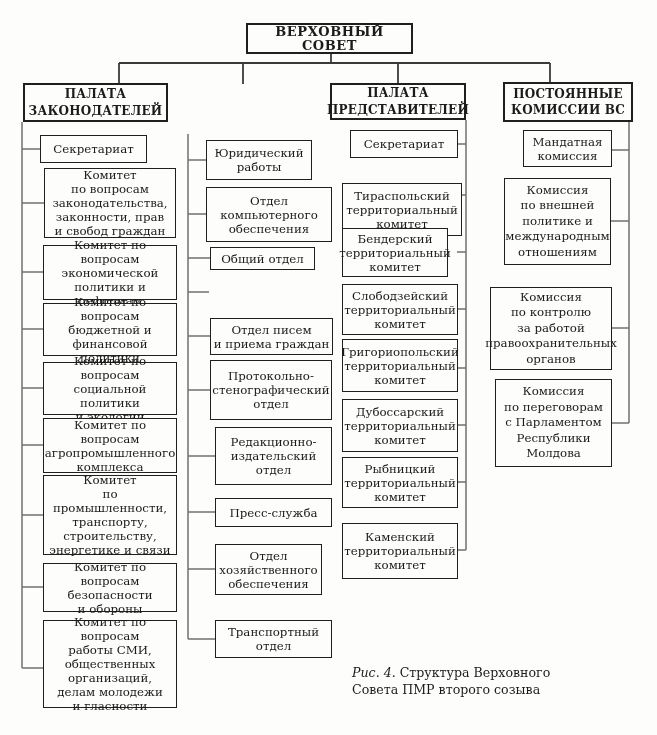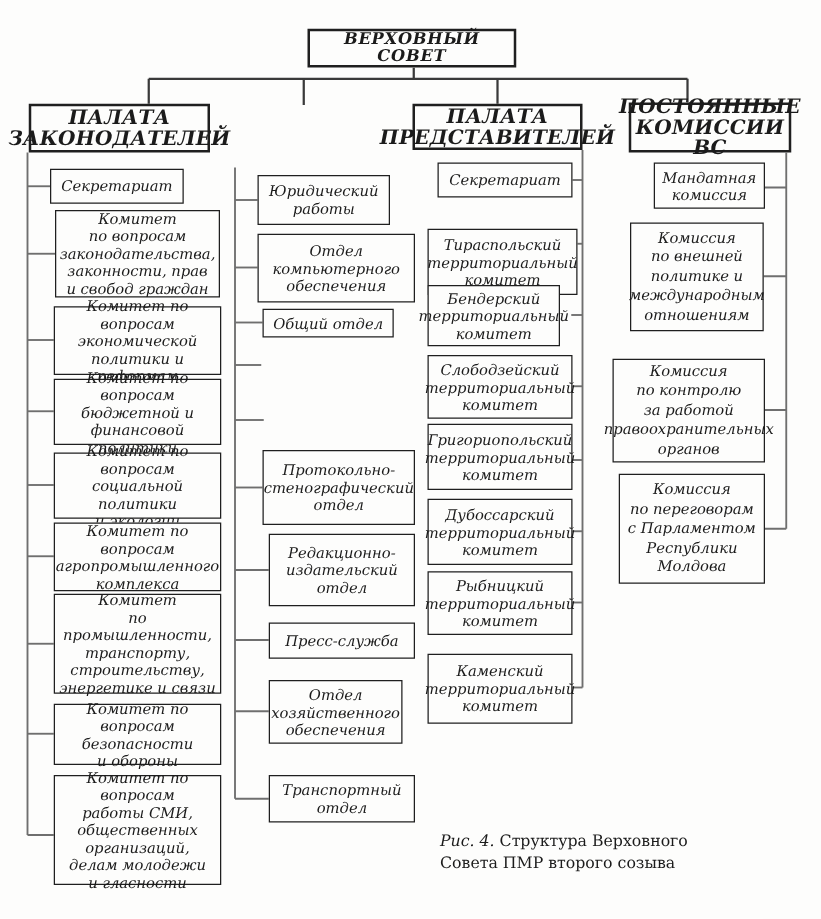--- a/index.html
+++ b/index.html
@@ -1,22 +1,22 @@
 <!DOCTYPE html>
 <html><head>
 <meta charset="utf-8">
 <style>
   html,body{margin:0;padding:0;background:#ffffff;}
   #page{position:relative;width:657px;height:735px;background:#fdfdfc;overflow:hidden;
         font-family:"DejaVu Serif","Liberation Serif",serif;color:#1b1b1b;}
   #wires{position:absolute;left:0;top:0;width:657px;height:735px;pointer-events:none;}
   .box{position:absolute;box-sizing:border-box;border:1.5px solid #1f1f1f;background:#fdfdfc;
        display:flex;align-items:center;justify-content:center;text-align:center;
-       white-space:pre-line;font-size:11.8px;line-height:14px;font-style:italic;}
-  .hdr{border-width:2px;font-weight:bold;font-size:16px;line-height:16.5px;letter-spacing:.2px;}
+       white-space:pre-line;font-size:11.8px;line-height:14px;}
+  .hdr{border-width:2px;font-weight:bold;font-size:12px;line-height:16.5px;letter-spacing:.2px;}
   .root{border-width:2px;font-weight:bold;font-size:13px;letter-spacing:.6px;}
   .lh16{line-height:15.5px;}
   .caption{position:absolute;left:352px;top:664px;width:268px;text-align:left;
            font-size:12.6px;line-height:17px;}
   .caption .fig{font-style:italic;margin-right:4px;}
   .caption .txt{white-space:pre-line;}
 </style>
 </head>
 <body>
 
@@ -122,20 +122,22 @@
 организаций,
 делам молодежи
 и гласности</div>
 
   <div class="box" style="left:206px;top:140px;width:106px;height:40px">Юридический
 работы</div>
   <div class="box" style="left:206px;top:187px;width:126px;height:55px">Отдел
 компьютерного
 обеспечения</div>
   <div class="box" style="left:210px;top:247px;width:105px;height:23px">Общий отдел</div>
+  <div class="box" style="left:210px;top:318px;width:123px;height:37px">Отдел писем
+и приема граждан</div>
   <div class="box" style="left:210px;top:360px;width:122px;height:60px">Протокольно-
 стенографический
 отдел</div>
   <div class="box" style="left:215px;top:427px;width:117px;height:58px">Редакционно-
 издательский
 отдел</div>
   <div class="box" style="left:215px;top:498px;width:117px;height:29px">Пресс-служба</div>
   <div class="box" style="left:215px;top:544px;width:107px;height:51px">Отдел
 хозяйственного
 обеспечения</div>

